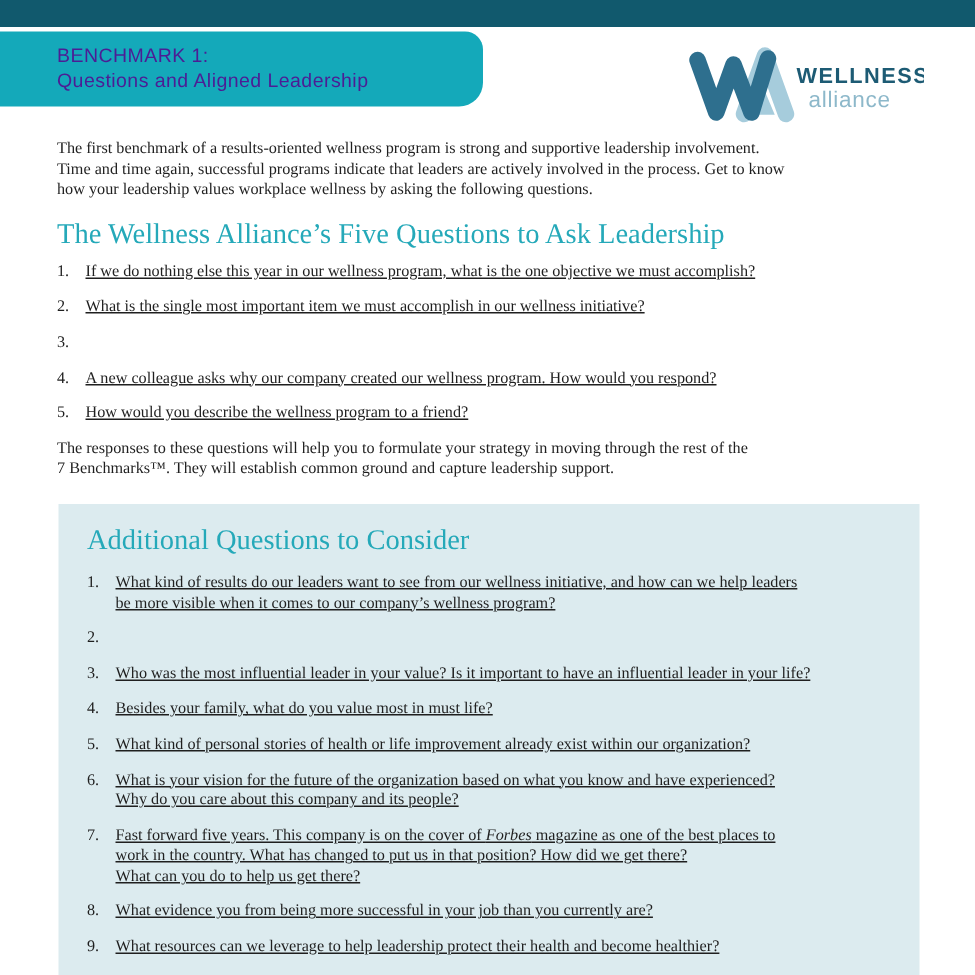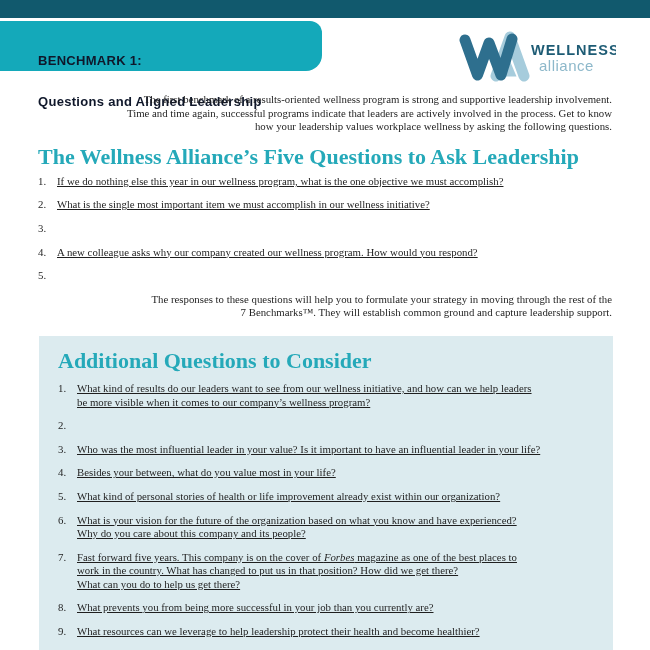--- a/index.html
+++ b/index.html
@@ -22,32 +22,32 @@
   }
   .top-bar{height:18px;width:650px;background:var(--top-bar);}
   .benchmark-banner{
     margin-top:3px;width:322px;height:50px;
     background:var(--benchmark-box);
     border-radius:0 12px 16px 0;
     padding:7px 10px 0 38px;
   }
   .benchmark-banner .line{
     font-family:"Liberation Sans", sans-serif;
-    font-weight:bold;font-size:13px;line-height:17px;color:#0f172a;
-    letter-spacing:.3px;white-space:nowrap;margin-top:24px;
+    font-weight:normal;font-size:13px;line-height:17px;color:#4c1d95;
+    letter-spacing:.3px;white-space:nowrap;
   }
   .logo{position:absolute;left:458px;top:30px;width:158px;height:54px;}
   .content{padding:0 38px;}
   .intro,.note{
-    font-size:10.8px;line-height:13.6px;white-space:pre;margin:0;text-align:right;
+    font-size:10.8px;line-height:13.6px;white-space:pre;margin:0;
   }
   .intro{margin-top:22px;}
   .section-heading{
-    font-family:"Liberation Serif", serif;font-weight:bold;
-    font-size:22px;color:var(--accent-heading);
+    font-family:"Liberation Serif", serif;font-weight:normal;
+    font-size:19px;color:var(--accent-heading);
     margin:13px 0 8px 0;line-height:20px;
   }
   ol.q-list{list-style:none;margin:0;padding:0;}
   .q-item{
     display:flex;margin-bottom:10px;
     font-size:10.8px;line-height:13.6px;
   }
   .q-num{width:19px;flex:none;}
   .q-text{white-space:pre;text-decoration:underline;}
   .note{margin-top:9px;}
@@ -98,20 +98,21 @@
       </li>
       <li class="q-item">
         <span class="q-num">3.</span>
       </li>
       <li class="q-item">
         <span class="q-num">4.</span>
         <span class="q-text">A new colleague asks why our company created our wellness program. How would you respond?</span>
       </li>
       <li class="q-item">
         <span class="q-num">5.</span>
+        <span class="q-text">How would you describe the wellness program to a friend?</span>
       </li>
     </ol>
 
   <p class="note">The responses to these questions will help you to formulate your strategy in moving through the rest of the
 7 Benchmarks™. They will establish common ground and capture leadership support.</p>
 
   <div class="panel">
     <h2 class="section-heading">Additional Questions to Consider</h2>
     <ol class="q-list">
         <li class="q-item">
@@ -120,37 +121,37 @@
         </li>
         <li class="q-item">
           <span class="q-num">2.</span>
         </li>
         <li class="q-item">
           <span class="q-num">3.</span>
           <span class="q-text">Who was the most influential leader in your value? Is it important to have an influential leader in your life?</span>
         </li>
         <li class="q-item">
           <span class="q-num">4.</span>
-          <span class="q-text">Besides your between, what do you value most in your life?</span>
+          <span class="q-text">Besides your family, what do you value most in must life?</span>
         </li>
         <li class="q-item">
           <span class="q-num">5.</span>
           <span class="q-text">What kind of personal stories of health or life improvement already exist within our organization?</span>
         </li>
         <li class="q-item">
           <span class="q-num">6.</span>
           <span class="q-text">What is your vision for the future of the organization based on what you know and have experienced?<br>Why do you care about this company and its people?</span>
         </li>
         <li class="q-item">
           <span class="q-num">7.</span>
           <span class="q-text">Fast forward five years. This company is on the cover of <i>Forbes</i> magazine as one of the best places to<br>work in the country. What has changed to put us in that position? How did we get there?<br>What can you do to help us get there?</span>
         </li>
         <li class="q-item">
           <span class="q-num">8.</span>
-          <span class="q-text">What prevents you from being more successful in your job than you currently are?</span>
+          <span class="q-text">What evidence you from being more successful in your job than you currently are?</span>
         </li>
         <li class="q-item">
           <span class="q-num">9.</span>
           <span class="q-text">What resources can we leverage to help leadership protect their health and become healthier?</span>
         </li>
       </ol>
   </div>
 </div>
 
 </body></html>

